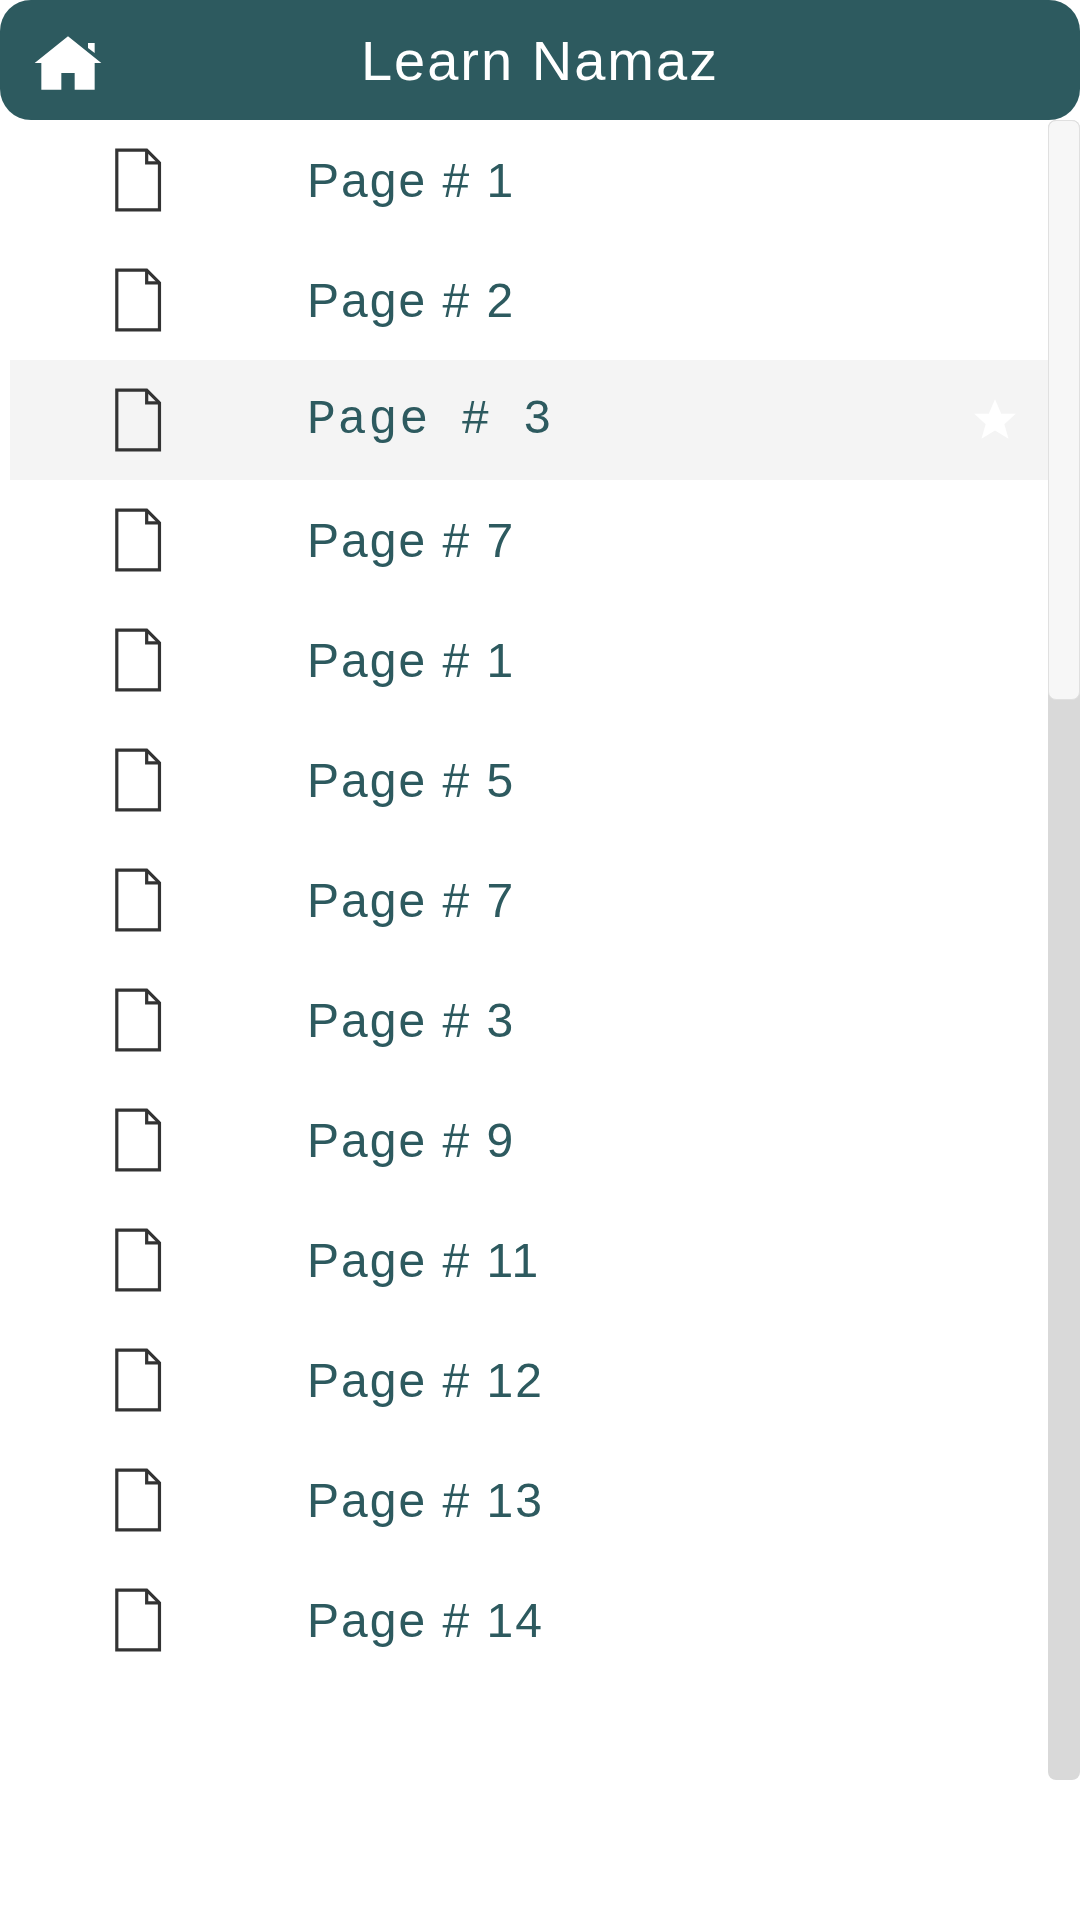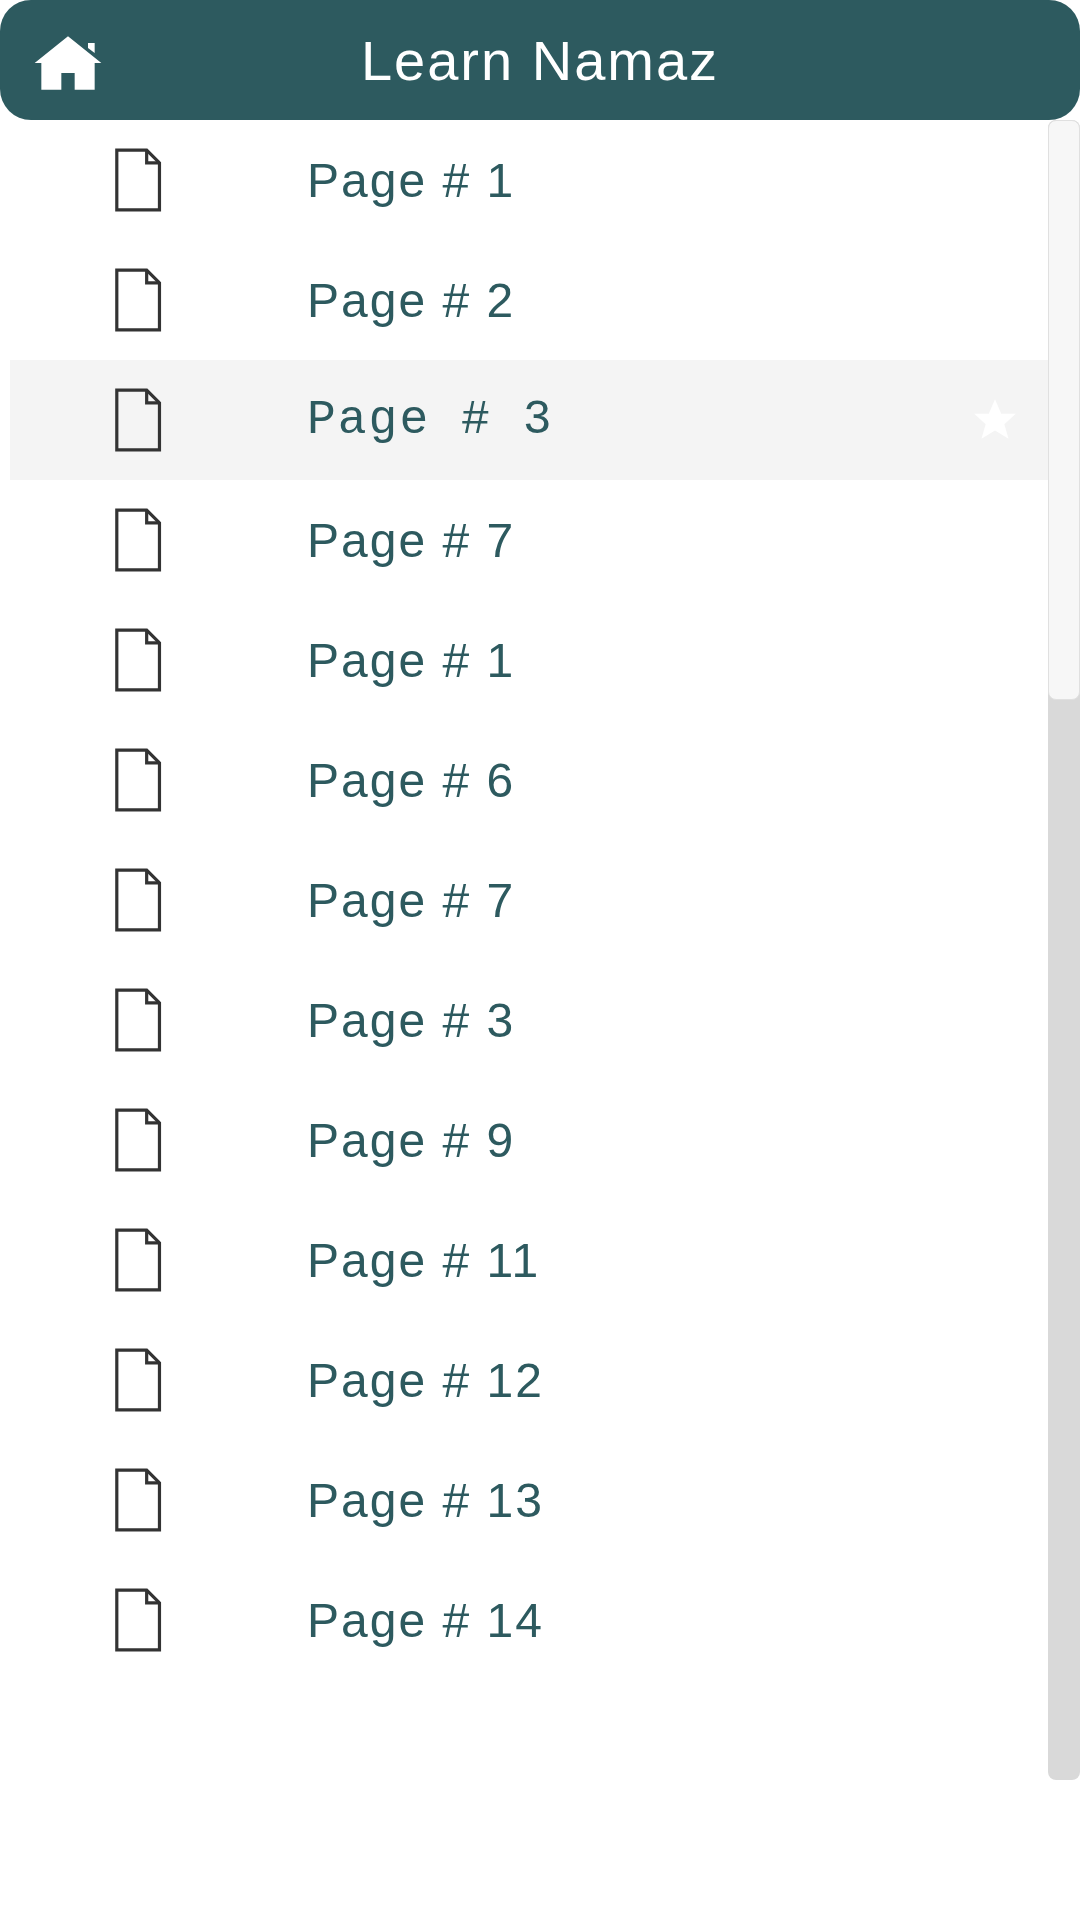--- a/index.html
+++ b/index.html
@@ -182,21 +182,21 @@
         </div>
         <div class="page-label">Page # 1</div>
       </div>
       <div class="list-item">
         <div class="page-icon">
           <svg viewBox="0 0 24 30" fill="none" stroke="#333333" stroke-width="1.5">
   <path d="M3 1 L17 1 L23 7 L23 29 L3 29 Z"></path>
   <path d="M17 1 L17 7 L23 7"></path>
 </svg>
         </div>
-        <div class="page-label">Page # 6</div>
+        <div class="page-label">Page # 5</div>
       </div>
       <div class="list-item">
         <div class="page-icon">
           <svg viewBox="0 0 24 30" fill="none" stroke="#333333" stroke-width="1.5">
   <path d="M3 1 L17 1 L23 7 L23 29 L3 29 Z"></path>
   <path d="M17 1 L17 7 L23 7"></path>
 </svg>
         </div>
         <div class="page-label">Page # 7</div>
       </div>

